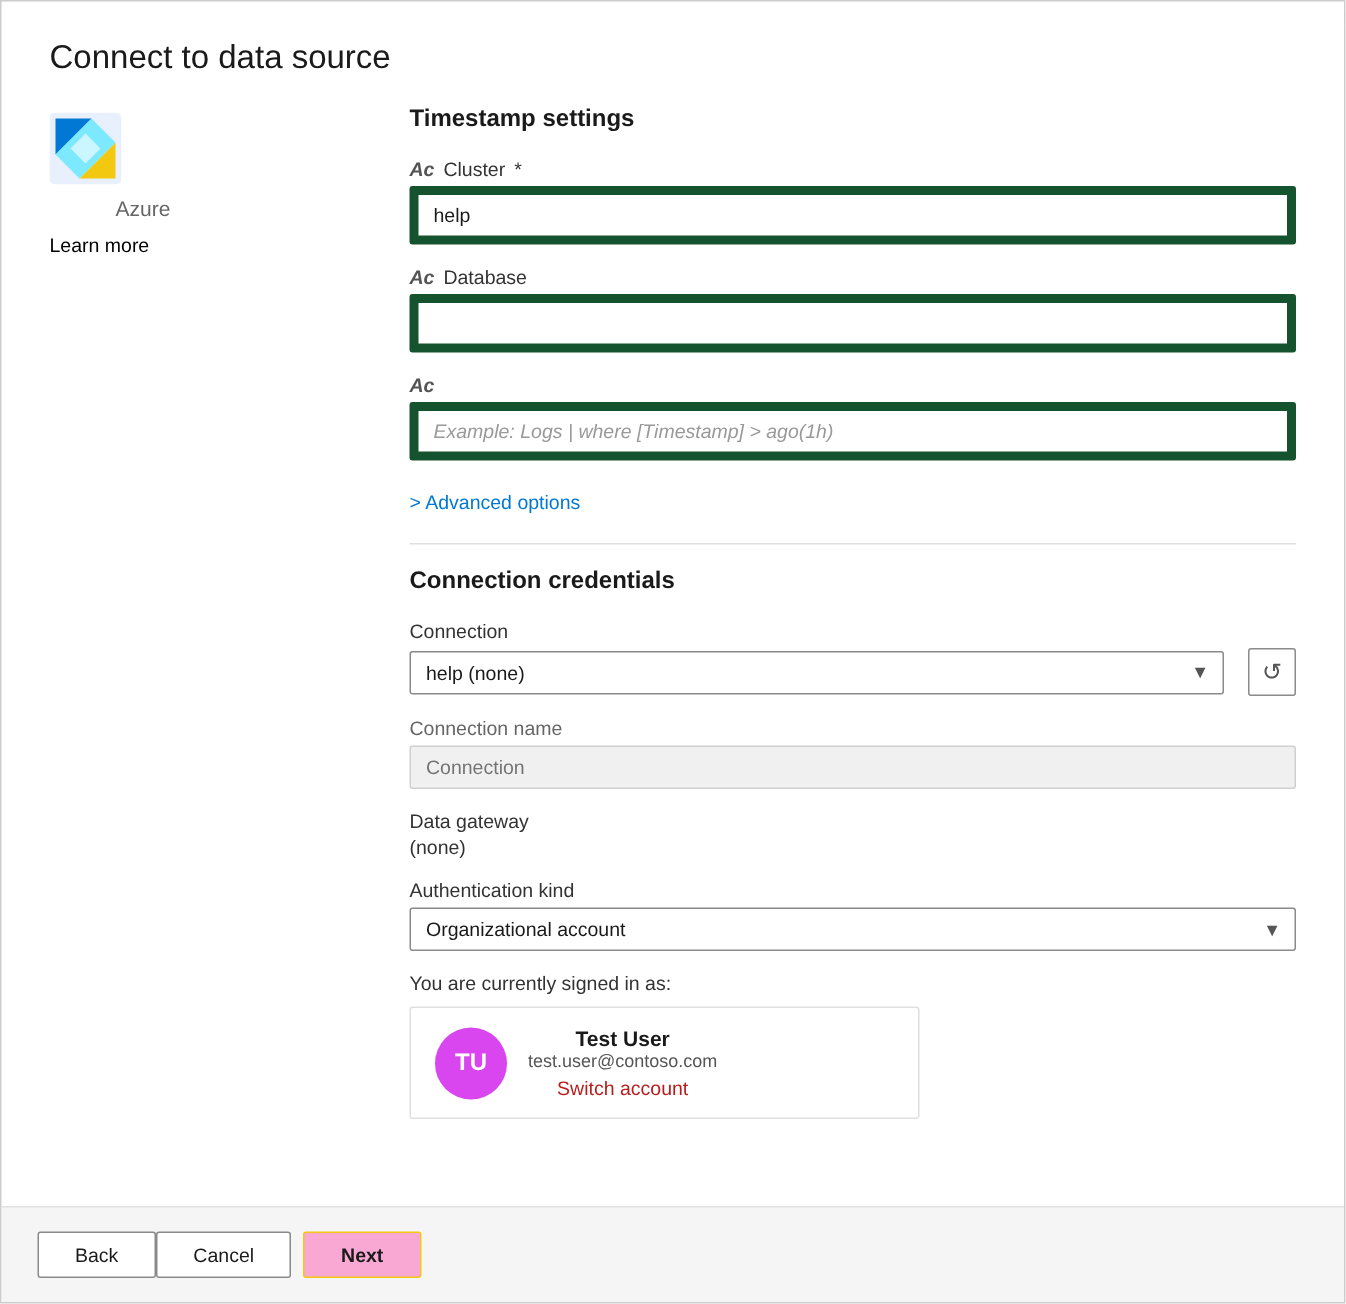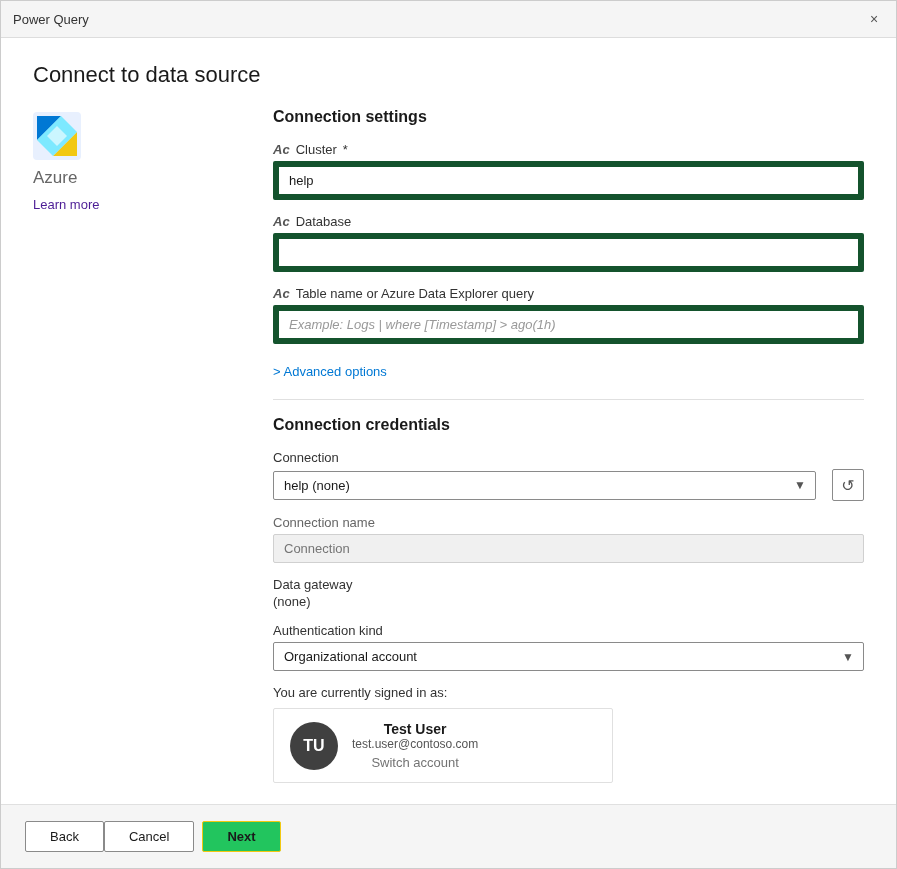--- a/index.html
+++ b/index.html
@@ -75,27 +75,28 @@
       width: 48px;
       height: 48px;
       margin-bottom: 8px;
     }
     .connector-name {
       font-size: 14px;
       font-weight: 600;
       color: #1a1a1a;
     }
     .connector-category {
-      font-size: 17px;
+      font-size: 14px;
       color: #666;
       margin-bottom: 8px;
+      margin-left: 44px;
     }
     .learn-more-link {
       font-size: 13px;
-      color: #4c1d95;
+      color: #000000;
       text-decoration: none;
       cursor: pointer;
     }
     .right-panel {
       flex: 1;
       padding-top: 4px;
       padding-bottom: 24px;
     }
     .section-title {
       font-size: 16px;
@@ -262,21 +263,21 @@
       border: 1px solid #e0e0e0;
       border-radius: 2px;
       padding: 12px 16px;
       background: #fff;
       max-width: 340px;
     }
     .user-avatar {
       width: 48px;
       height: 48px;
       border-radius: 50%;
-      background: #404040;
+      background: #d946ef;
       color: #fff;
       font-size: 16px;
       font-weight: 600;
       display: flex;
       align-items: center;
       justify-content: center;
       flex-shrink: 0;
     }
     .user-info {
       display: flex;
@@ -288,21 +289,21 @@
       font-weight: 600;
       color: #1a1a1a;
     }
     .user-email {
       font-size: 12px;
       color: #555;
       margin-bottom: 4px;
     }
     .switch-account-link {
       font-size: 13px;
-      color: #737373;
+      color: #b91c1c;
       text-decoration: none;
       cursor: pointer;
     }
     .footer {
       display: flex;
       align-items: center;
       padding: 16px 24px;
       border-top: 1px solid #e0e0e0;
       background: #f5f5f5;
       flex-shrink: 0;
@@ -314,41 +315,37 @@
     .btn {
       padding: 7px 24px;
       font-size: 13px;
       cursor: pointer;
       border-radius: 2px;
       border: 1px solid #8a8a8a;
       background: #fff;
       color: #1a1a1a;
     }
     .btn-primary {
-      background: #22c55e;
+      background: #f9a8d4;
       border-color: #f2c811;
       color: #1a1a1a;
       font-weight: 600;
     }
 
     
     .kusto-logo svg {
       width: 48px;
       height: 48px;
     }
   </style>
 </head>
 <body>
 
 <div class="dialog">
 
-  <div class="title-bar">
-    <span class="title-bar-text">Power Query</span>
-    <button class="close-btn">×</button>
-  </div>
 
   <div class="dialog-body">
 
     <div class="page-title">Connect to data source</div>
 
     <div class="content-area">
 
       <div class="left-panel">
         <div class="kusto-logo connector-logo">
           
@@ -363,21 +360,21 @@
 
             <polygon points="14,24 24,14 34,24 24,34" fill="#fff" opacity="0.6"></polygon>
           </svg>
         </div>
         <div class="connector-category">Azure</div>
         <a class="learn-more-link">Learn more</a>
       </div>
 
       <div class="right-panel">
         
-        <div class="section-title">Connection settings</div>
+        <div class="section-title">Timestamp settings</div>
 
         
         <div class="field-group">
           <div class="field-label">
             <span class="abc-icon">Aᴄ</span>
             <span>Cluster</span>
             <span class="required">*</span>
           </div>
           <input type="text" class="text-input" value="help" style="">
         </div>
@@ -388,21 +385,20 @@
             <span class="abc-icon">Aᴄ</span>
             <span>Database</span>
           </div>
           <input type="text" class="text-input" value="" style="">
         </div>
 
         
         <div class="field-group">
           <div class="field-label">
             <span class="abc-icon">Aᴄ</span>
-            <span>Table name or Azure Data Explorer query</span>
           </div>
           <input type="text" class="text-input" placeholder="Example: Logs | where [Timestamp] &gt; ago(1h)" style="">
         </div>
 
         
         <div class="advanced-options">
           <span>&gt; Advanced options</span>
         </div>
 
         <hr class="divider">

